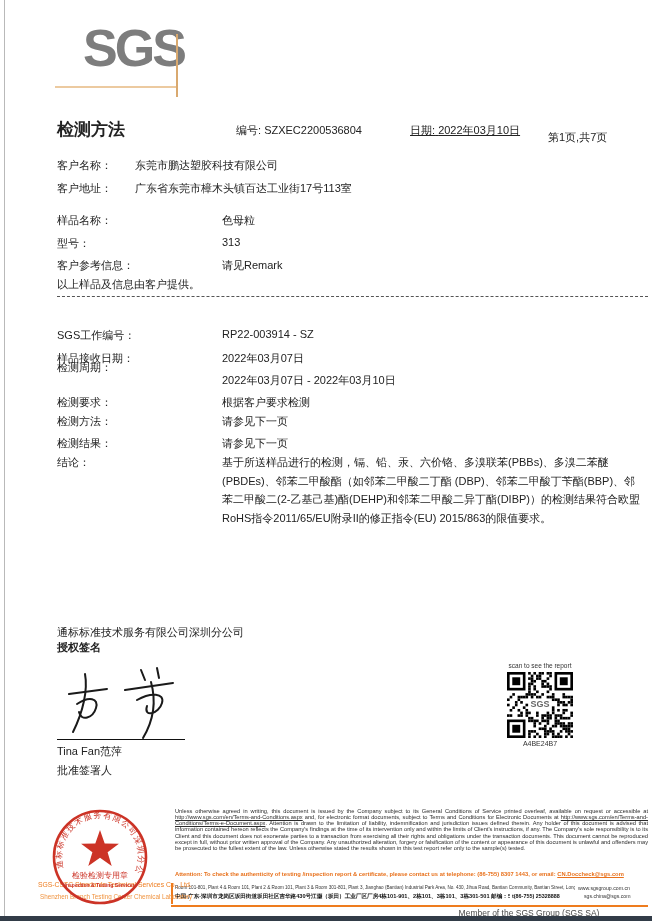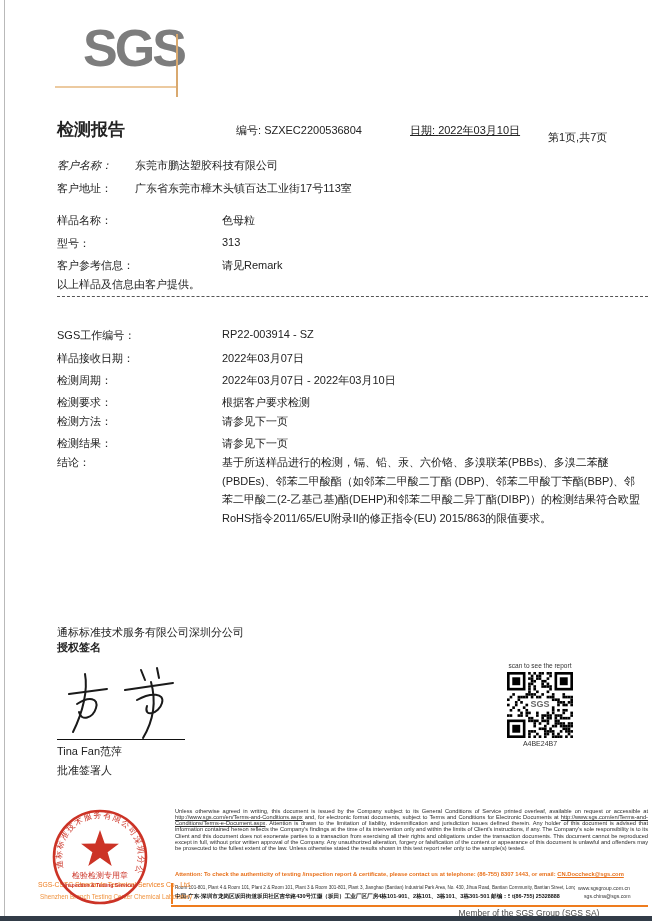--- a/index.html
+++ b/index.html
@@ -55,33 +55,33 @@
 </style>
 </head>
 <body>
 
 <div class="abs edge-line"></div>
 
 <div class="abs logo">SGS</div>
 <div class="abs logo-hline"></div>
 <div class="abs logo-vline"></div>
 
-<div class="abs title">检测报告</div>
+<div class="abs title">检测方法</div>
 <div class="abs meta" style="left:236px;top:123px;">
   <span>编号:</span>
   <span style="font-weight:normal;">SZXEC2200536804</span>
 </div>
 <div class="abs meta" style="left:410px;top:123px;text-decoration:underline;">
   <span>日期:</span>
   <span>2022年03月10日</span>
 </div>
 <div class="abs meta" style="left:548px;top:130px;">第1页,共7页</div>
 
 <div>
-  <span class="lbl" style="top:158px;font-style:italic;">客户名称：</span>
+  <span class="lbl" style="top:158px;">客户名称：</span>
   <span class="valc" style="top:158px;">东莞市鹏达塑胶科技有限公司</span>
 </div>
 <div>
   <span class="lbl" style="top:181px;">客户地址：</span>
   <span class="valc" style="top:181px;">广东省东莞市樟木头镇百达工业街17号113室</span>
 </div>
 
 <div>
   <span class="lbl" style="top:213px;">样品名称：</span>
   <span class="vals" style="top:213px;">色母粒</span>
@@ -100,21 +100,21 @@
 
 <div>
   <span class="lbl" style="top:328px;">SGS工作编号：</span>
   <span class="vals" style="top:328px;">RP22-003914 - SZ</span>
 </div>
 <div>
   <span class="lbl" style="top:351px;">样品接收日期：</span>
   <span class="vals" style="top:351px;">2022年03月07日</span>
 </div>
 <div>
-  <span class="lbl" style="top:373px;text-align:center;">检测周期：</span>
+  <span class="lbl" style="top:360px;text-align:center;">检测周期：</span>
   <span class="vals" style="top:373px;">2022年03月07日 - 2022年03月10日</span>
 </div>
 <div>
   <span class="lbl" style="top:395px;">检测要求：</span>
   <span class="vals" style="top:395px;">根据客户要求检测</span>
 </div>
 <div>
   <span class="lbl" style="top:414px;">检测方法：</span>
   <span class="vals" style="top:414px;">请参见下一页</span>
 </div>

